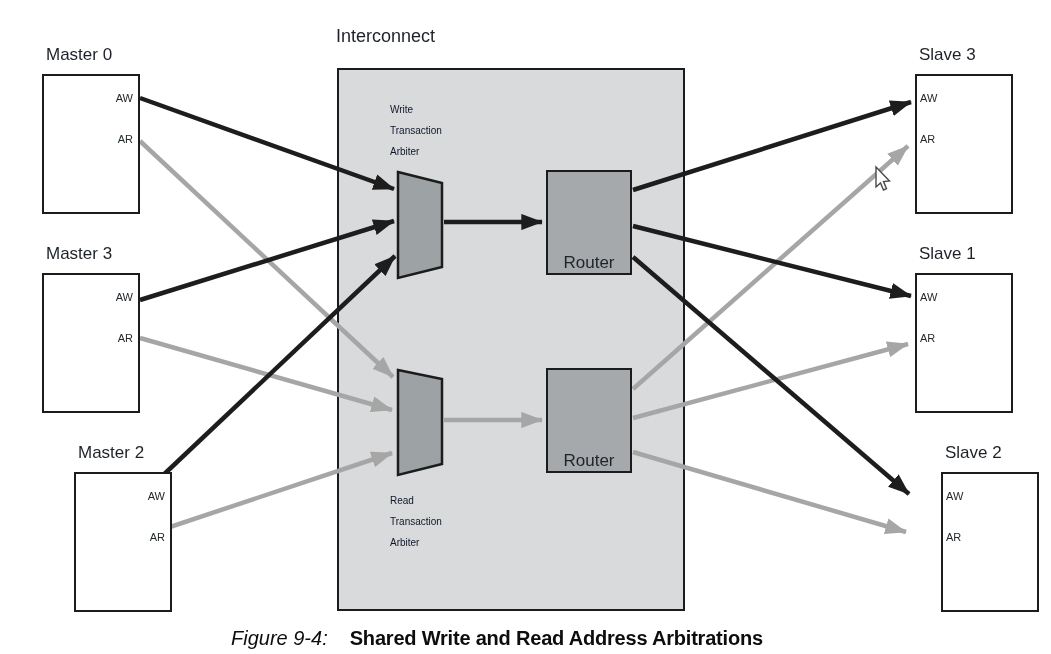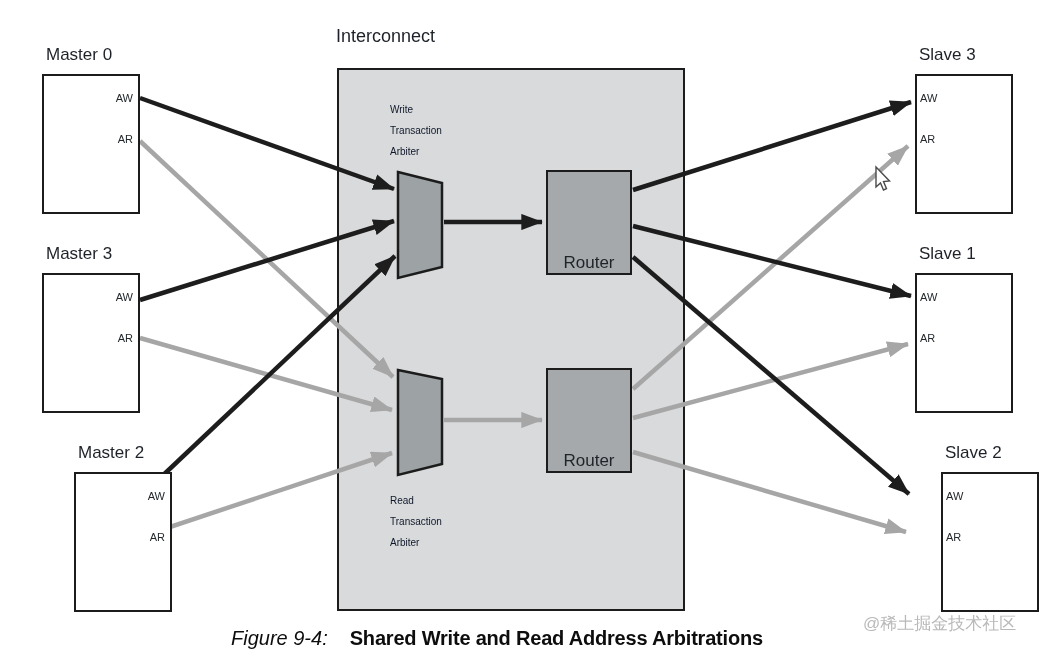--- a/index.html
+++ b/index.html
@@ -134,15 +134,14 @@
     <span>Router</span>
   </div>
   <div class="router" style="left:546px;top:368px;">
     <span>Router</span>
   </div>
 
   <div class="caption">
     <span class="fig">Figure 9-4:</span><span class="ttl">Shared Write and Read Address Arbitrations</span>
   </div>
 
-  <div class="watermark">@稀土掘金技术社区</div>
 
 </div>
 
 </body></html>

